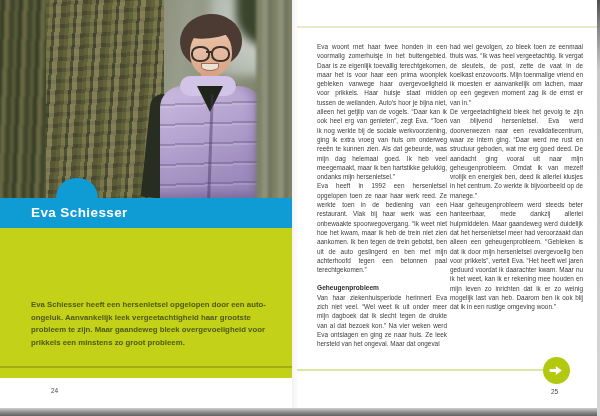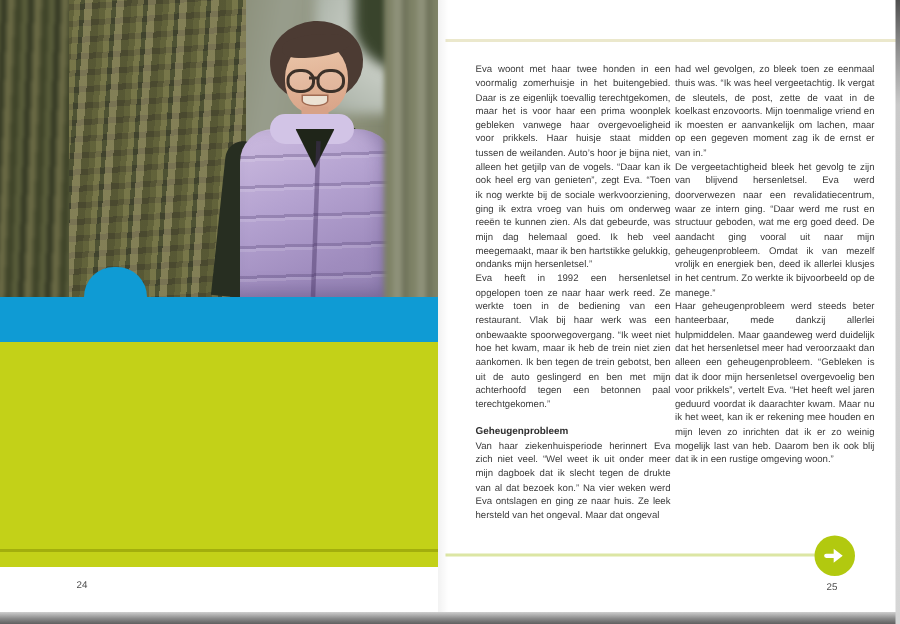--- a/index.html
+++ b/index.html
@@ -108,23 +108,25 @@
       <div class="w-vest"></div>
       <div class="w-collar"></div>
       <div class="w-chestv"></div>
       <div class="w-zip"></div>
     </div>
     <div class="ph-trunk-right"></div>
   </div>
 
   <div class="name-band">
     <div class="dome"></div>
+    <span class="name">Eva Schiesser</span>
   </div>
 
   <div class="lime-block">
+    <div class="lime-intro">Eva Schiesser heeft een hersenletsel opgelopen door een auto-ongeluk. Aanvankelijk leek vergeetachtigheid haar grootste probleem te zijn. Maar gaandeweg bleek overgevoeligheid voor prikkels een minstens zo groot probleem.</div>
     <div class="lime-rule"></div>
   </div>
 
   <div class="pagenum left">24</div>
 
   <div class="topline"></div>
 
   <div class="col c1">
     <p>Eva woont met haar twee honden in een voormalig zomerhuisje in het buitengebied. Daar is ze eigenlijk toevallig terechtgekomen, maar het is voor haar een prima woonplek gebleken vanwege haar overgevoeligheid voor prikkels. Haar huisje staat midden tussen de weilanden. Auto’s hoor je bijna niet, alleen het getjilp van de vogels. “Daar kan ik ook heel erg van genieten”, zegt Eva. “Toen ik nog werkte bij de sociale werkvoorziening, ging ik extra vroeg van huis om onderweg reeën te kunnen zien. Als dat gebeurde, was mijn dag helemaal goed. Ik heb veel meegemaakt, maar ik ben hartstikke gelukkig, ondanks mijn hersenletsel.”</p>
     <p>Eva heeft in 1992 een hersenletsel opgelopen toen ze naar haar werk reed. Ze werkte toen in de bediening van een restaurant. Vlak bij haar werk was een onbewaakte spoorwegovergang. “Ik weet niet hoe het kwam, maar ik heb de trein niet zien aankomen. Ik ben tegen de trein gebotst, ben uit de auto geslingerd en ben met mijn achterhoofd tegen een betonnen paal terechtgekomen.”</p>

